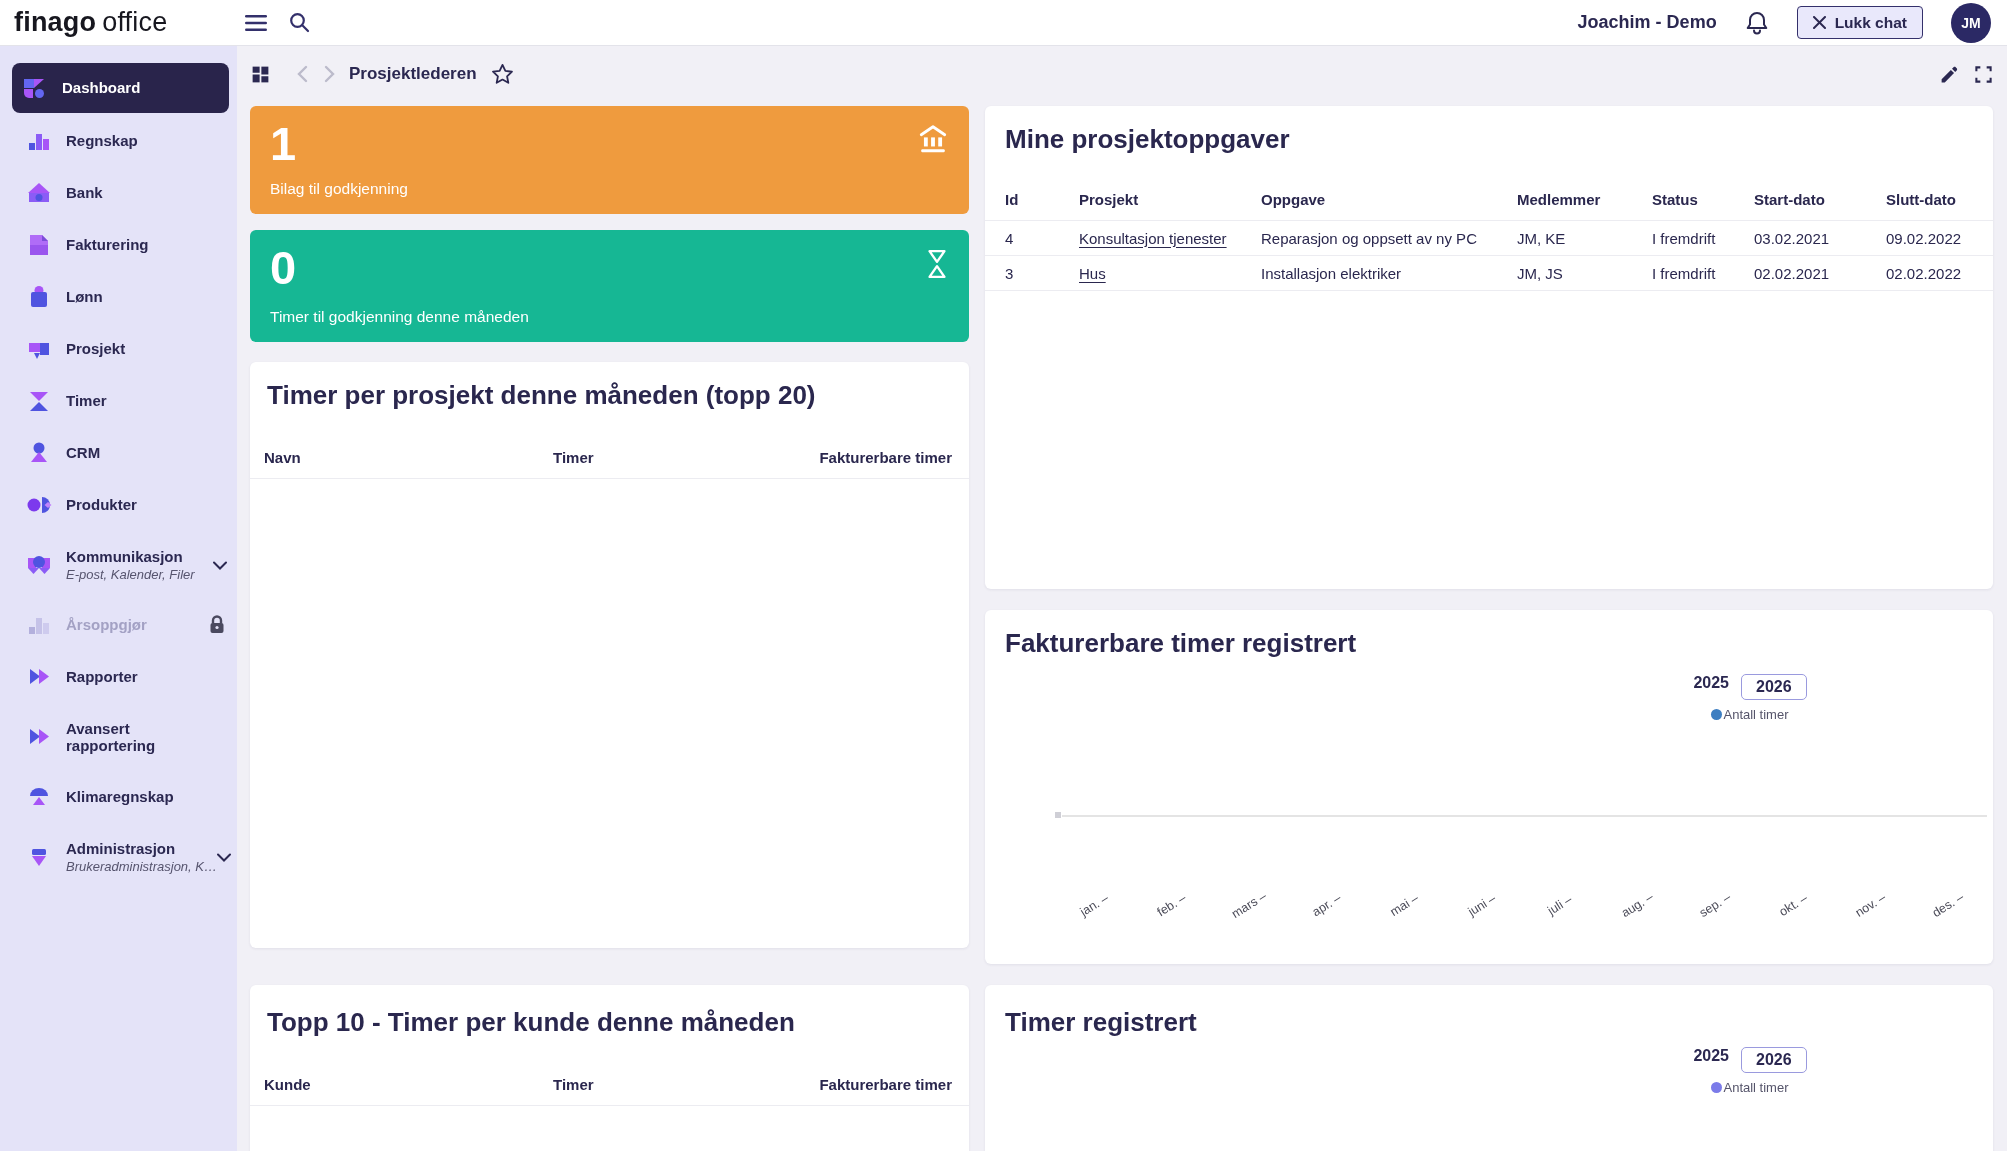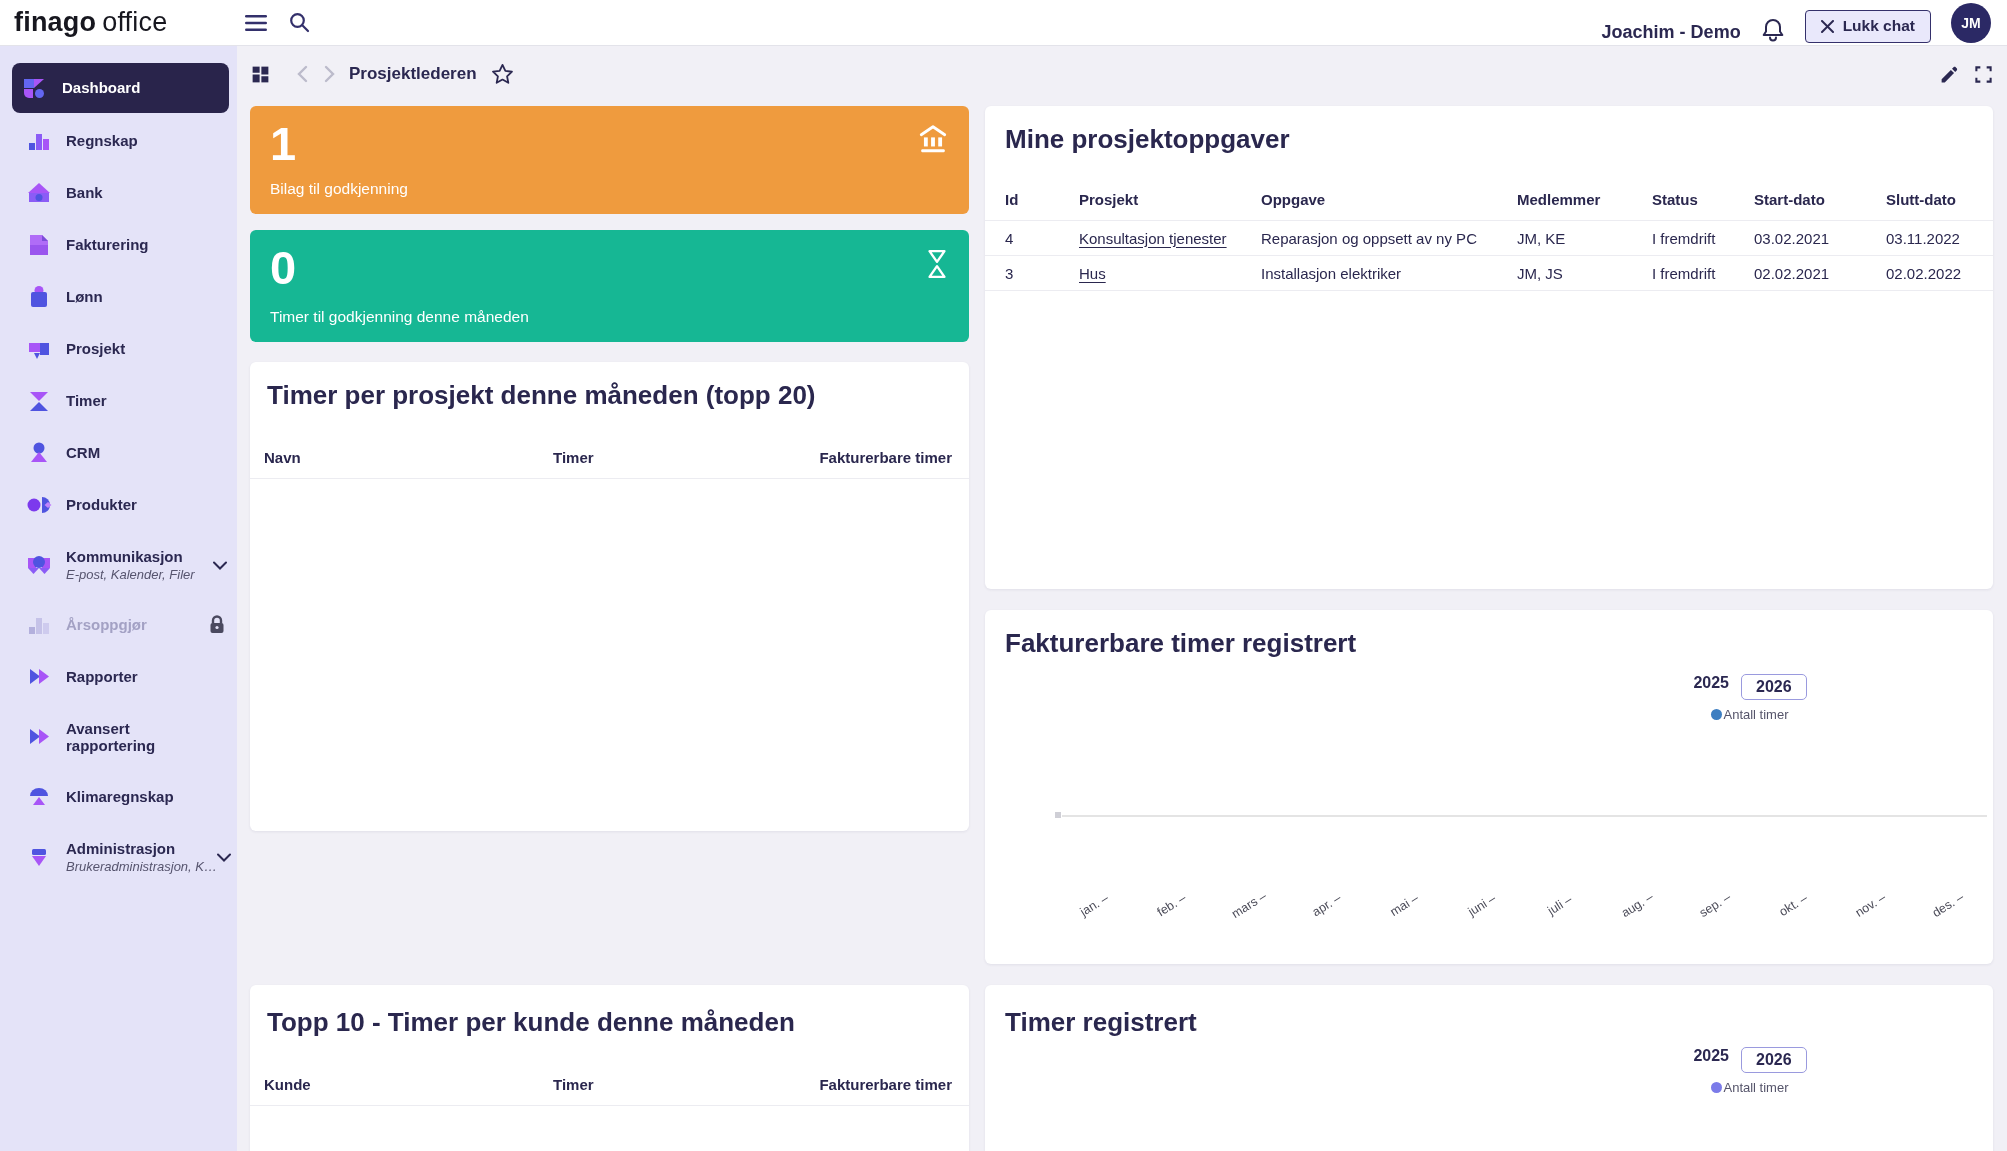--- a/index.html
+++ b/index.html
@@ -9,21 +9,21 @@
 
   
   .topbar { position:absolute; left:0; top:0; width:2007px; height:46px; background:#fff;
             border-bottom:1px solid #e3e3ea; display:flex; align-items:center; z-index:10; }
   .logo { margin-left:14px; font-size:27px; color:#17171f; letter-spacing:.2px; white-space:nowrap; }
   .logo .b { font-weight:800; }
   .logo .l { font-weight:500; margin-left:6px; }
   .icon-btn { background:none; border:none; cursor:pointer; display:flex; align-items:center; justify-content:center; }
   .menu-btn { margin-left:78px; }
   .search-btn { margin-left:22px; }
-  .topbar-right { margin-left:auto; display:flex; align-items:flex-end; margin-right:16px; gap:20px; }
+  .topbar-right { margin-left:auto; display:flex; align-items:center; margin-right:16px; gap:28px; }
   .user-name { font-size:18px; font-weight:700; color:#2b2851; }
   .chat-btn { display:flex; align-items:center; gap:9px; background:#e9e8fb; border:1.5px solid #34306b;
               border-radius:4px; height:33px; padding:0 15px; font-size:15.5px; font-weight:600; color:#2b2851; cursor:pointer; }
   .avatar { width:40px; height:40px; border-radius:50%; background:#2b2965; color:#fff; font-size:14px; font-weight:700;
             display:flex; align-items:center; justify-content:center; cursor:pointer; }
 
   
   .sidebar { position:absolute; left:0; top:46px; width:237px; height:1105px; background:#e4e3f8; padding-top:17px; overflow:hidden; }
   .sb-item { display:flex; align-items:center; height:52px; padding:0 10px 0 16px; cursor:pointer;margin-left:8px; }
   .sb-item.double { height:68px; }
@@ -50,21 +50,21 @@
 
   
   .stat-card { position:absolute; border-radius:6px; color:#fff; padding:14px 20px; }
   .stat-orange { left:13px; top:60px; width:719px; height:108px; background:#ef9b3e; }
   .stat-green  { left:13px; top:184px; width:719px; height:112px; background:#16b794; }
   .stat-value { font-size:47px; font-weight:700; line-height:1; }
   .stat-label { position:absolute; left:20px; bottom:16px; font-size:15.5px; font-weight:500; }
   .stat-icon { position:absolute; right:20px; top:18px; }
 
   
-  .p-timerprosjekt { left:13px; top:316px; width:719px; height:469px; padding:18px 0 0 0; }
+  .p-timerprosjekt { left:13px; top:316px; width:719px; height:586px; padding:18px 0 0 0; }
   .p-topp10 { left:13px; top:939px; width:719px; height:240px; padding:22px 0 0 0; }
   .lp-title { margin:0 17px; }
   .mini-head { display:grid; grid-template-columns:289px 1fr 200px; padding:0 17px 0 14px; margin-top:38px;
                font-size:15px; font-weight:700; color:#2a274e; }
   .mini-head .r { text-align:right; }
   .mini-divider { border-bottom:1px solid #ececf1; margin-top:12px; }
 
   
   .p-mine { left:748px; top:60px; width:1008px; height:483px; padding:18px 0 0 0; }
   .tbl { margin-top:24px; }
@@ -435,21 +435,21 @@
           <span>Start-dato</span>
           <span>Slutt-dato</span>
         </div>
         <div class="trow body">
           <span>4</span>
           <a href="#">Konsultasjon tjenester</a>
           <span>Reparasjon og oppsett av ny PC</span>
           <span>JM, KE</span>
           <span>I fremdrift</span>
           <span>03.02.2021</span>
-          <span>03.11.2022</span>
+          <span>09.02.2022</span>
         </div>
         <div class="trow body">
           <span>3</span>
           <a href="#">Hus</a>
           <span>Installasjon elektriker</span>
           <span>JM, JS</span>
           <span>I fremdrift</span>
           <span>02.02.2021</span>
           <span>02.02.2022</span>
         </div>

